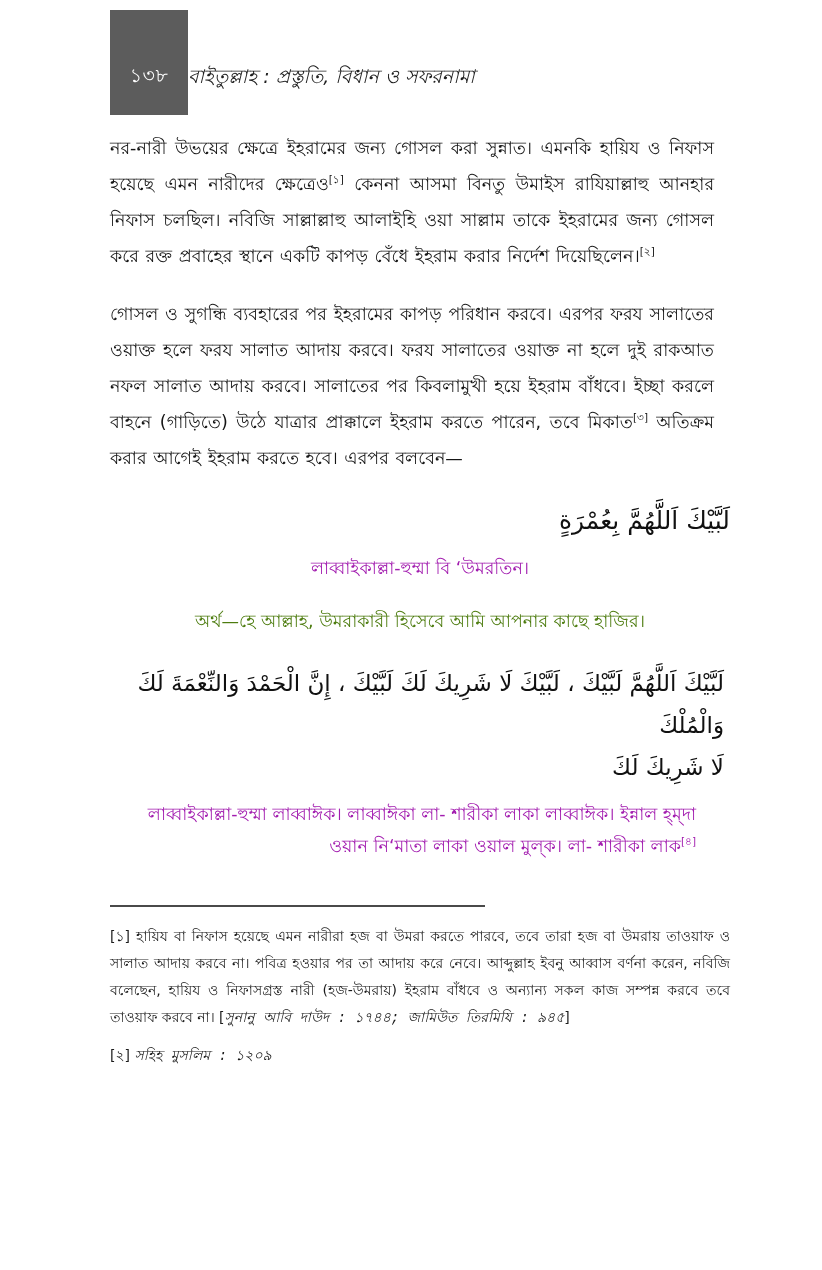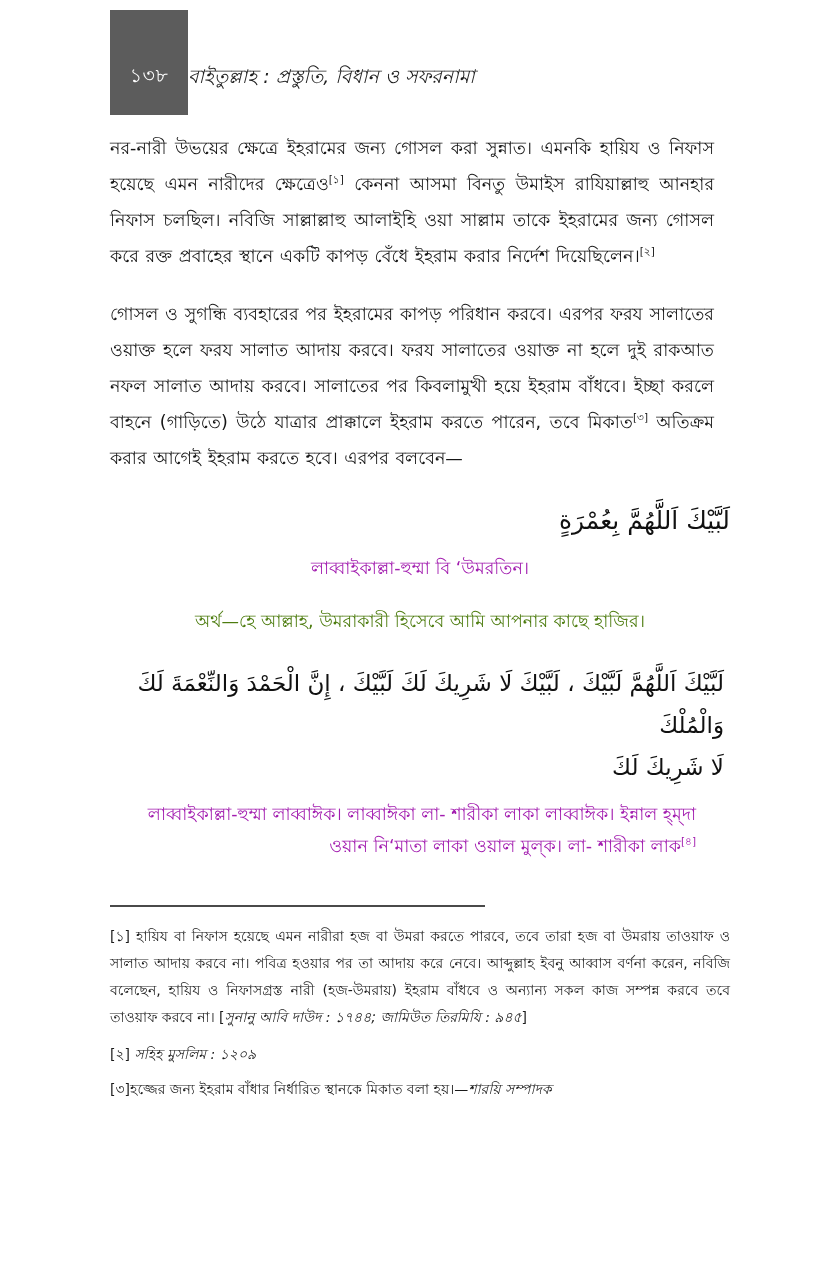--- a/index.html
+++ b/index.html
@@ -147,20 +147,21 @@
     line-height: 27px;
     color: #1b1b1b;
     margin: 0 0 10px 0;
     text-align: justify;
   }
   .fn-item .fn-num {
     font-style: normal;
   }
   .fn-italic {
     font-style: italic;
+    font-family: Liberation Mono, monospace;
   }
   .fn-item-compact {
     margin-bottom: 8px;
   }
 </style>
 </head>
 <body>
 
 <div class="page">
 
@@ -193,17 +194,16 @@
 
   </div>
 
   <div class="footnotes">
     <div class="fn-rule"></div>
 
     <div class="fn-item"><span class="fn-num">[১]</span><span> হায়িয বা নিফাস হয়েছে এমন নারীরা হজ বা উমরা করতে পারবে, তবে তারা হজ বা উমরায় তাওয়াফ ও সালাত আদায় করবে না। পবিত্র হওয়ার পর তা আদায় করে নেবে। আব্দুল্লাহ ইবনু আব্বাস বর্ণনা করেন, নবিজি বলেছেন, হায়িয ও নিফাসগ্রস্ত নারী (হজ-উমরায়) ইহরাম বাঁধবে ও অন্যান্য সকল কাজ সম্পন্ন করবে তবে তাওয়াফ করবে না। [</span><span class="fn-italic">সুনানু আবি দাউদ : ১৭৪৪; জামিউত তিরমিযি : ৯৪৫</span><span>]</span></div>
 
     <div class="fn-item fn-item-compact"><span class="fn-num">[২]</span><span> </span><span class="fn-italic">সহিহ মুসলিম : ১২০৯</span><span></span></div>
 
-    <div class="fn-item fn-item-compact"><span class="fn-num">[৩]</span><span>হজ্জের জন্য ইহরাম বাঁধার নির্ধারিত স্থানকে মিকাত বলা হয়।—</span><span class="fn-italic">শারয়ি সম্পাদক</span><span></span></div>
 
   </div>
 
 </div>
 
 </body></html>

